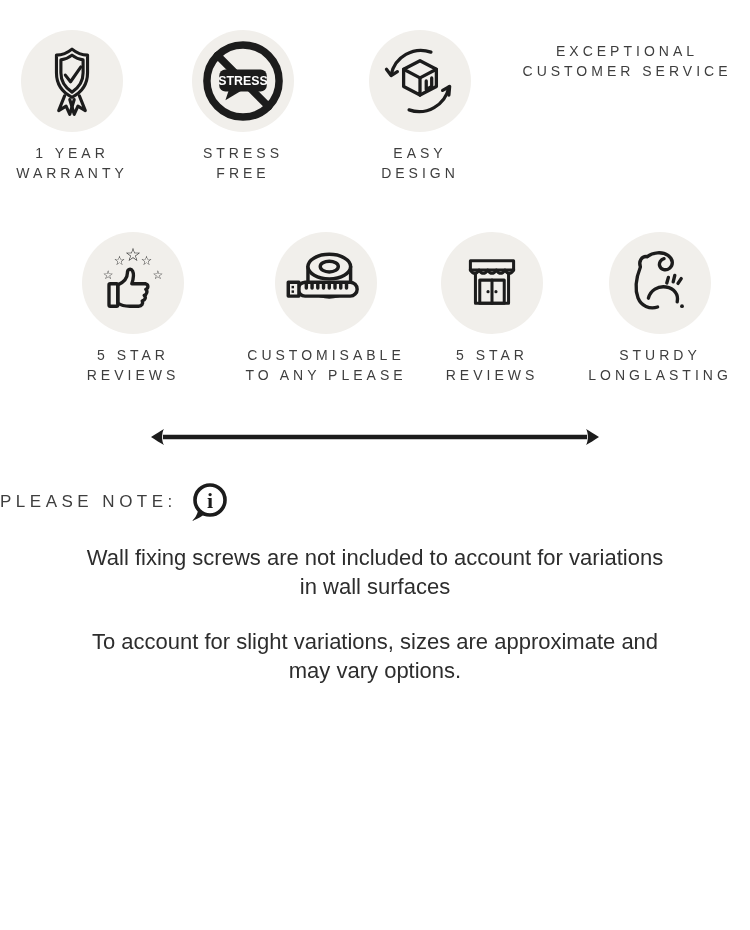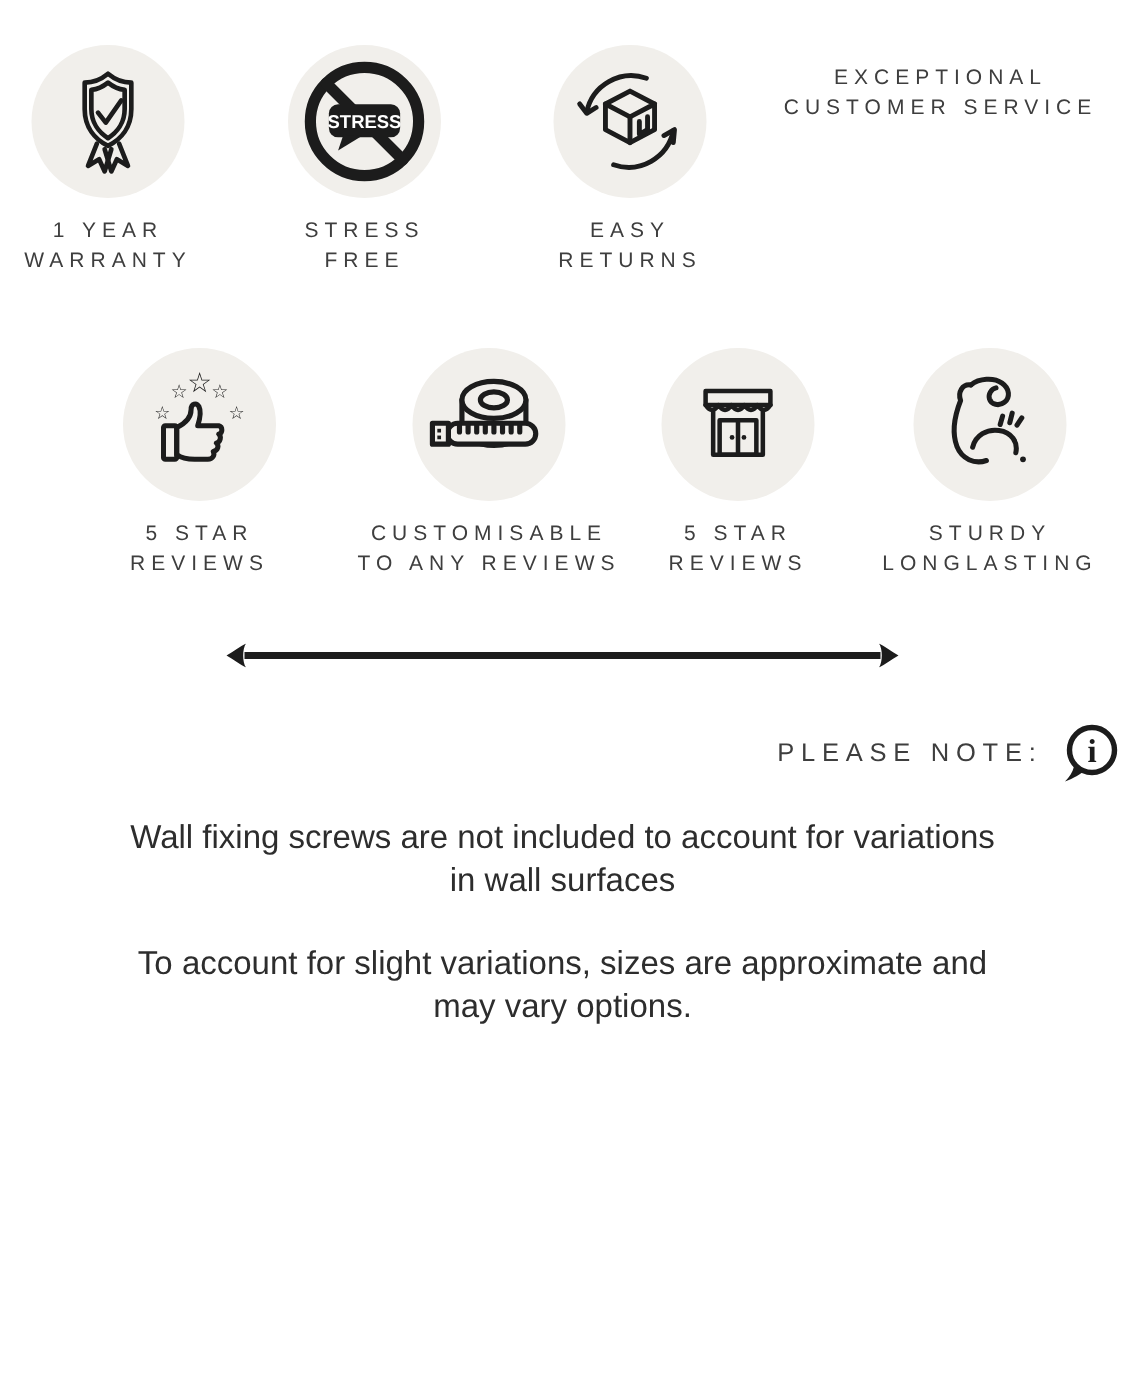--- a/index.html
+++ b/index.html
@@ -29,21 +29,21 @@
             font-weight:bold;text-anchor:middle;}
   .ico text.white{fill:#ffffff;}
   .ico text.star{font-weight:normal;}
 
   
   .divider{position:absolute;top:429px;left:50%;transform:translateX(-50%);width:450px;height:16px;}
   .divider line{stroke:var(--icon-stroke,#1c1c1c);stroke-width:4.6;}
   .divider path{fill:var(--icon-stroke,#1c1c1c);}
 
   
-  .note{position:absolute;top:481px;left:0;right:0;display:flex;justify-content:flex-end;align-items:center;gap:11px;}
+  .note{position:absolute;top:481px;left:0;right:0;display:flex;justify-content:flex-start;align-items:center;gap:11px;}
   .note-text{font-size:17px;letter-spacing:4.5px;color:var(--label-color,#3e3e3e);font-weight:500;}
   .note-ico circle{stroke:var(--icon-stroke,#1c1c1c);stroke-width:3.6;fill:none;}
   .note-ico .tail{fill:var(--icon-stroke,#1c1c1c);}
   .note-ico text{fill:var(--icon-stroke,#1c1c1c);font-family:"Liberation Serif",serif;font-weight:bold;text-anchor:middle;}
 
   
   .paras{position:absolute;top:543px;left:20px;right:20px;text-align:center;}
   .paras p{white-space:pre-line;font-size:22px;line-height:29px;margin:0 auto 26px;
            color:var(--body-color,#2d2d2d);max-width:712px;}
 </style>
@@ -87,21 +87,21 @@
         <path d="M29 35 L29 57 L50 68 L50 46"></path>
         <path d="M71 35 L71 57 L50 68"></path>
         <path d="M58 50 L58 61 L65 57 L65 46"></path>
         <path d="M64 13 A39 39 0 0 0 13 42"></path>
         <polyline points="7,35 13,43 21,38"></polyline>
         <path d="M36 87 A39 39 0 0 0 87 58"></path>
         <polyline points="79,62 88,57 87,68"></polyline>
       </svg>
     </div>
     <div class="blabel">EASY
-RETURNS</div>
+DESIGN</div>
   </div>
 
   <div class="badge r1 p4">
     <div class="blabel">EXCEPTIONAL
 CUSTOMER SERVICE</div>
   </div>
 
   <div class="badge r2 p5">
     <div class="circle">
       <svg class="ico" width="80" height="80" viewBox="0 0 100 100">
@@ -132,21 +132,21 @@
         <line x1="54" y1="50" x2="54" y2="56"></line>
           <line x1="61" y1="50" x2="61" y2="56"></line>
         <line x1="68" y1="50" x2="68" y2="56"></line>
           <line x1="75" y1="50" x2="75" y2="56"></line>
         <rect class="bgfill" x="4" y="49" width="13" height="17"></rect>
         <rect class="fill nostroke" x="8" y="53.5" width="3" height="3"></rect>
         <rect class="fill nostroke" x="8" y="59" width="3" height="3"></rect>
       </svg>
     </div>
     <div class="blabel">CUSTOMISABLE
-TO ANY REVIEWS</div>
+TO ANY PLEASE</div>
   </div>
 
   <div class="badge r2 p7">
     <div class="circle">
       <svg class="ico" width="72" height="72" viewBox="0 0 100 100">
         <path d="M27 38 L27 78 L73 78 L73 38"></path>
         <rect x="20" y="19" width="60" height="13"></rect>
         <path d="M20 32 q6 9 12 0 q6 9 12 0 q6 9 12 0 q6 9 12 0 q6 9 12 0"></path>
         <rect x="33" y="46" width="34" height="32"></rect>
         <line x1="50" y1="46" x2="50" y2="78"></line>

